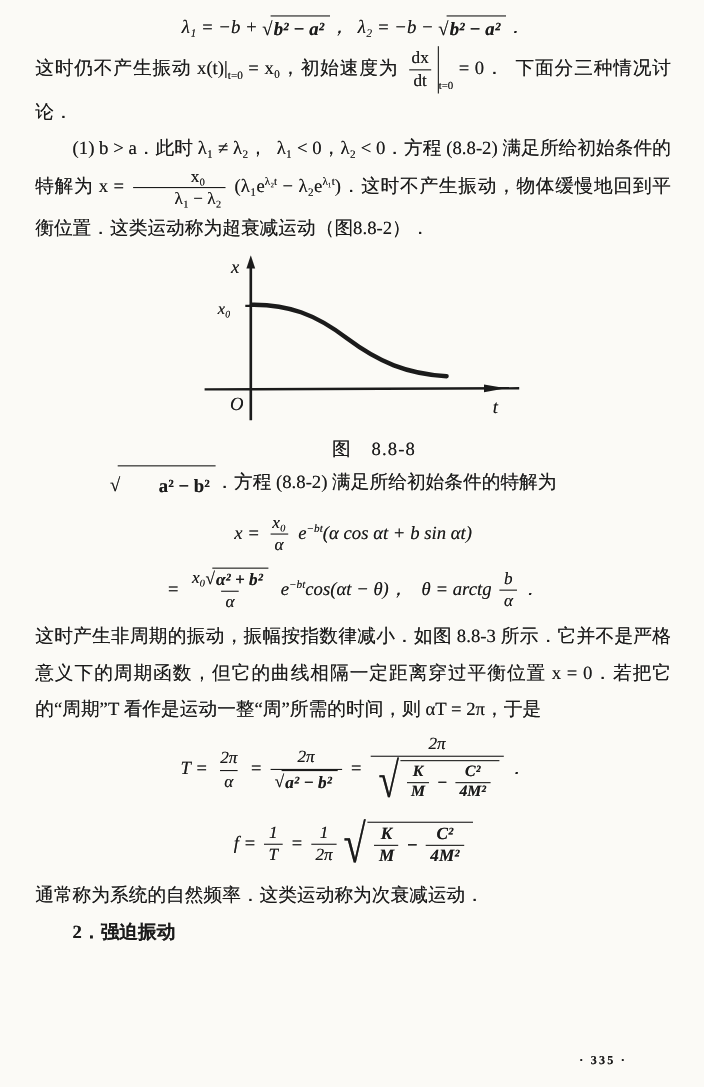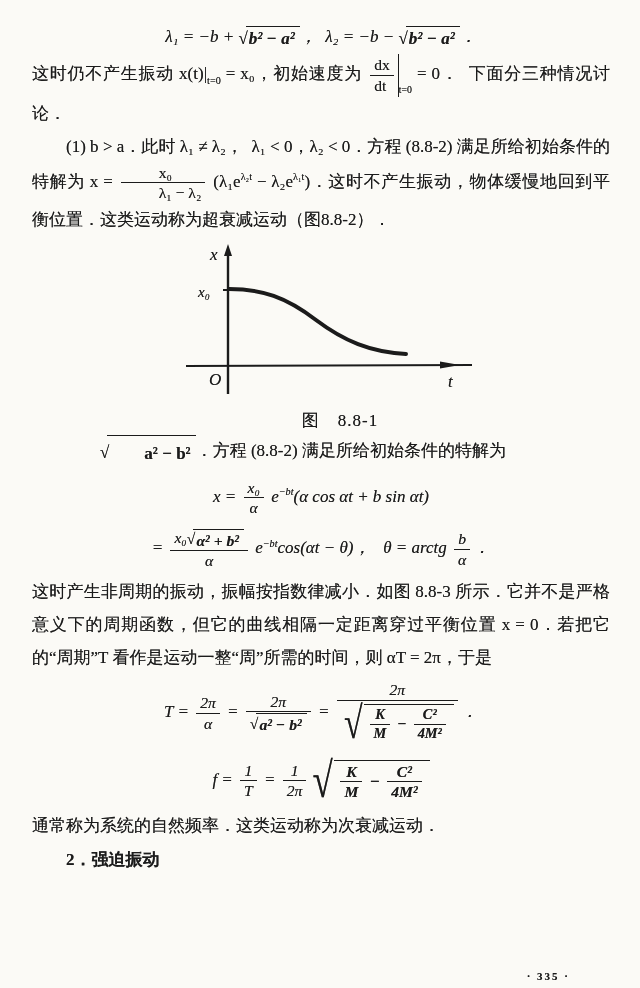--- a/index.html
+++ b/index.html
@@ -4,37 +4,37 @@
 <style>
   html, body { margin: 0; padding: 0; }
   body {
     width: 640px; height: 988px; overflow: hidden;
     background: #fbfaf6;
     color: #1b1b1b;
     font-family: "Liberation Serif", "DejaVu Serif", serif;
     font-size: 17px;
     text-shadow: 0 0 0.5px rgba(20,20,20,0.65);
   }
-  .page { padding: 22px 30px 0 32px; position: relative; height: 966px; }
+  .page { padding: 10px 30px 0 32px; position: relative; height: 966px; }
 
   .m { white-space: pre-wrap; }
 
   p.flow { margin: 0; line-height: 1.95; text-align: justify; }
   p.indent { text-indent: 2em; }
 
   
   .eq { font-style: italic; margin: 4px 0; text-align: center; line-height: 1.3; }
   .eq .m { white-space: pre-wrap; }
 
   sub { font-size: 0.6em; }
   sup { font-size: 0.6em; }
 
   
   .frac {
-    display: inline-flex; flex-direction: column; 
+    display: inline-flex; flex-direction: column; align-items: center;
     vertical-align: middle; margin: 0 3px; font-size: 0.92em; line-height: 1.25;
   }
   .fnum { display: block; padding: 0 4px; }
   .fden { display: block; padding: 0 4px; border-top: 1.6px solid #1b1b1b; }
 
   
   .sqrt { display: inline-flex; align-items: center; vertical-align: middle; }
   .rs { line-height: 1; margin-right: -2px; }
   .rc { display: inline-flex; align-items: center; border-top: 1.6px solid #1b1b1b; padding: 1px 5px 0 3px; font-weight: bold; }
   .sqrt-tall .rs { font-size: 2.9em; font-weight: 300; transform: scaleX(0.75); }
@@ -93,21 +93,21 @@
 
       <line x1="41" y1="46" x2="50" y2="46" stroke="#1b1b1b" stroke-width="2"></line>
 
       <path d="M 47 45 C 80 45 104 53 134 76 C 162 97 188 108 224 110" fill="none" stroke="#1b1b1b" stroke-width="4" stroke-linecap="round"></path>
 
       <text x="28" y="16">x</text>
       <text class="x0" x="16" y="53">x₀</text>
       <text x="27" y="141">O</text>
       <text x="266" y="143">t</text>
     </svg>
-    <div class="fig-caption">图　8.8-1</div>
+    <div class="fig-caption">图　8.8-8</div>
   </div>
 
 
   <p class="flow indent">
     <span class="sqrt">
         <span class="rs">√</span>
         <span class="rc m">a² − b²</span>
       </span><span class="m">．方程 (8.8-2) 满足所给初始条件的特解为</span>
   </p>
 

